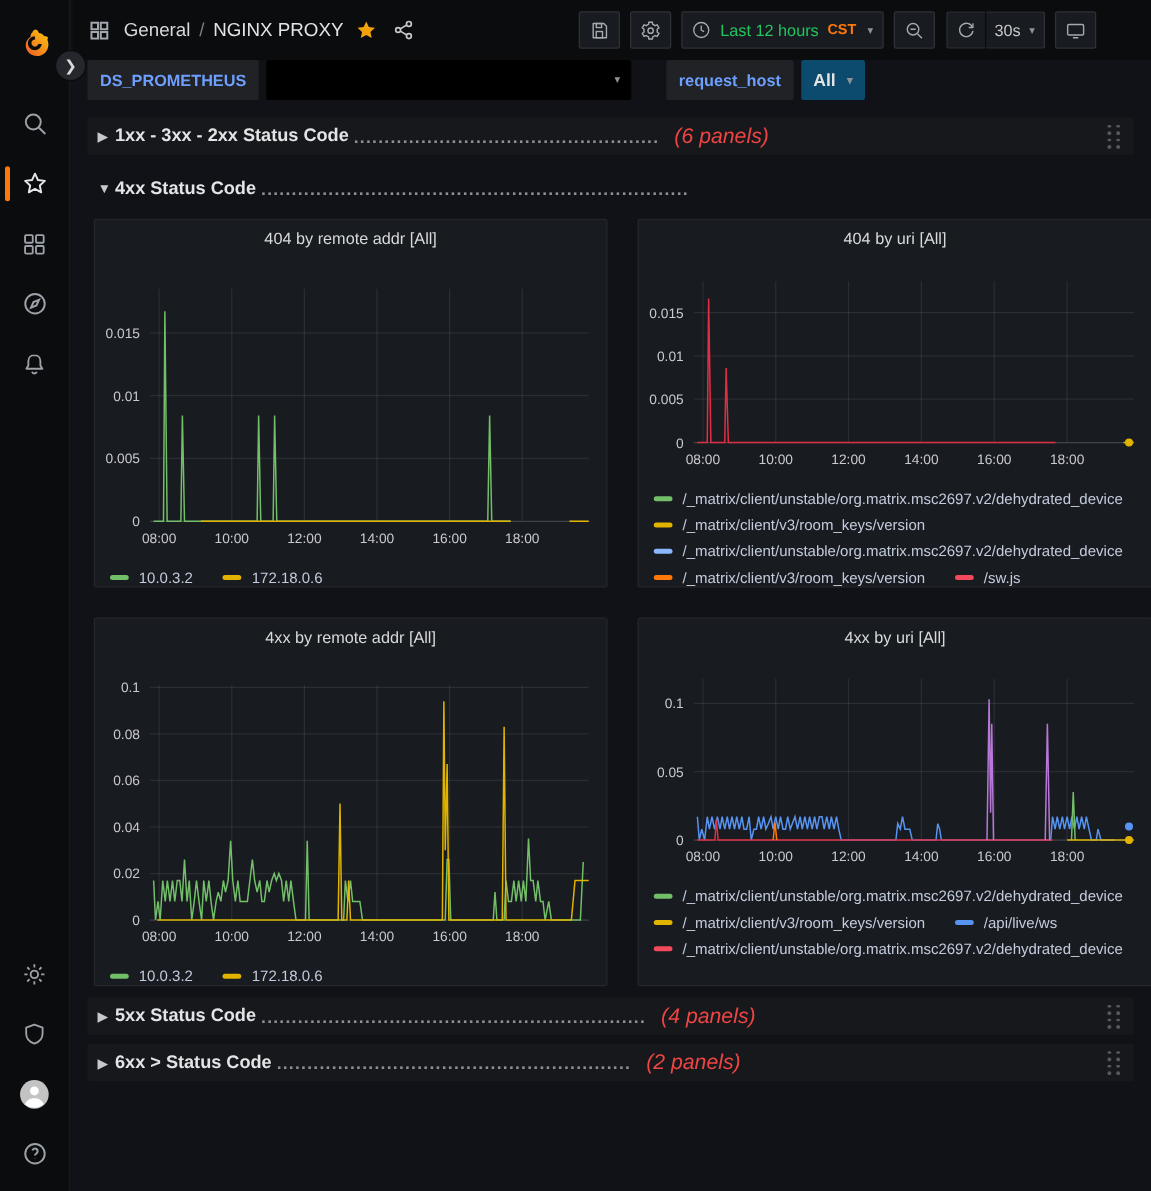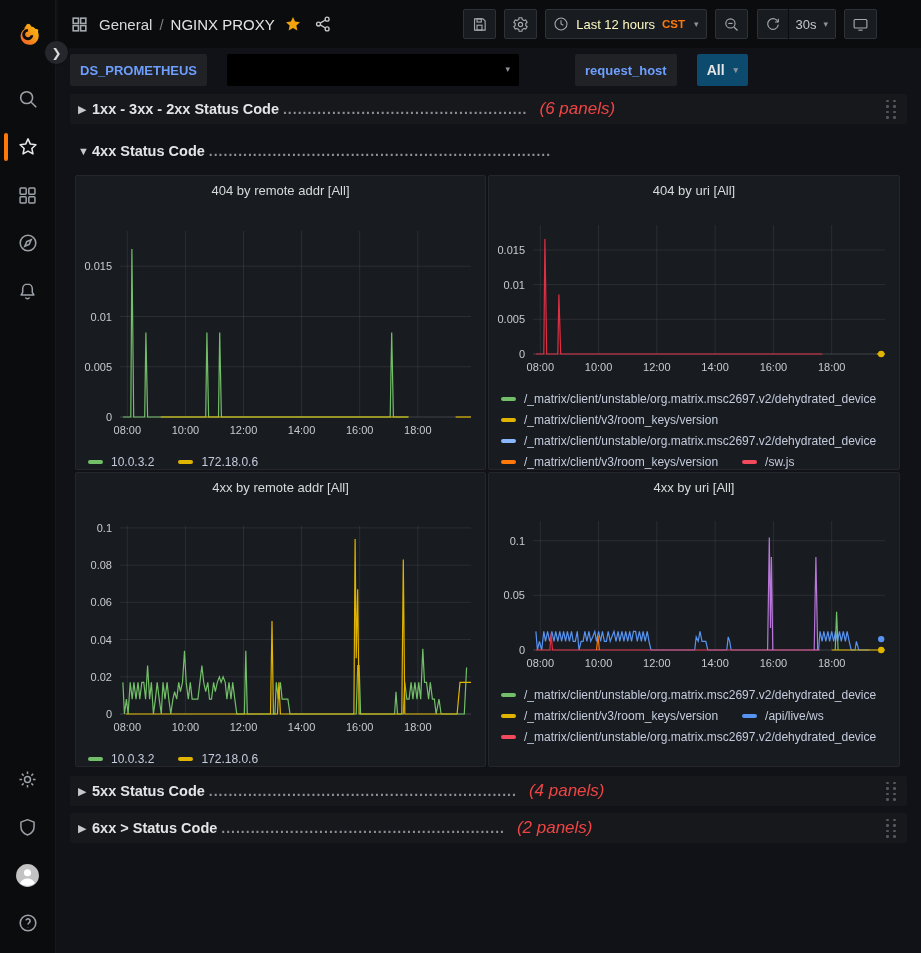--- a/index.html
+++ b/index.html
@@ -45,26 +45,26 @@
   .tb-btn {
     height:30px; min-width:30px; background:#181b1f; border:1px solid #2e3137; border-radius:2px;
     display:flex; align-items:center; justify-content:center; margin-left:8px; padding:0 7px;
     color:#c7c8cc; cursor:pointer; font-size:13px;
   }
   .tb-btn svg { stroke:#a5aab0; fill:none; stroke-width:1.6; }
   .tb-group { display:flex; margin-left:8px; }
   .tb-group .tb-btn { margin-left:1px; }
   .tb-group .tb-btn + .tb-btn { border-left:none; }
   .time-btn { gap:7px; }
-  .time-label { color:#fef9c3; white-space:nowrap; }
+  .time-label { color:#22c55e; white-space:nowrap; }
   .tz-badge { color:#ff780a; font-weight:700; font-size:11.5px; }
   .caret { color:#8e939a; font-size:9px; margin-left:2px; }
   .kebab-btn { background:none; border:none; margin-left:6px; }
   
-  .submenu { position:absolute; left:56px; top:48px; width:865px; height:44px; display:flex; align-items:center; padding:0 14px; gap:20px; }
+  .submenu { position:absolute; left:56px; top:48px; width:865px; height:44px; display:flex; padding:0 14px; gap:6px; }
   .var-label {
     height:32px; background:#202226; border-radius:2px; display:flex; align-items:center;
     padding:0 10px; color:#6e9fff; font-weight:700; font-size:13px; cursor:pointer;
   }
   .var-select-masked {
     height:32px; width:292px; background:#000; border-radius:2px; position:relative; cursor:pointer;
   }
   .var-select-masked .caret { position:absolute; right:9px; top:10px; }
   .var-gap { width:16px; }
   .var-value {
@@ -80,21 +80,21 @@
   .row-header.collapsed { background:#17181c; }
   .row-chevron { color:#c7c8cc; font-size:11px; width:14px; flex:0 0 14px; }
   .row-title { font-size:14.5px; font-weight:700; color:#e3e4e6; white-space:nowrap; }
   .row-dots { font-size:14px; font-weight:700; color:#8e9097; letter-spacing:1px; margin-left:4px; overflow:hidden; white-space:nowrap; }
   .row-count { font-size:17px; font-style:italic; color:#ef4444; margin-left:12px; white-space:nowrap; }
   .row-flex { flex:1; }
   .drag-handle { display:grid; grid-template-columns:repeat(2,4px); grid-gap:3px; padding:2px 6px; cursor:grab; }
   .drag-handle i { width:2.5px; height:2.5px; border-radius:50%; background:#55585e; display:block; }
   .panels-grid {
     margin:9px 0 9px 5px; width:832px; display:grid;
-    grid-template-columns:411px 412px; grid-template-rows:295px 295px; gap:2px;
+    grid-template-columns:411px 412px; grid-template-rows:295px 295px; gap:24px;
   }
   .panel {
     background:#181b1f; border:1px solid #24262c; border-radius:2px; overflow:hidden;
     display:flex; flex-direction:column;
   }
   .panel-title {
     height:30px; line-height:30px; text-align:center; font-size:13px; font-weight:500;
     color:#d8d9da; cursor:pointer; flex:0 0 30px; white-space:nowrap;
   }
   .chart-svg { display:block; }

